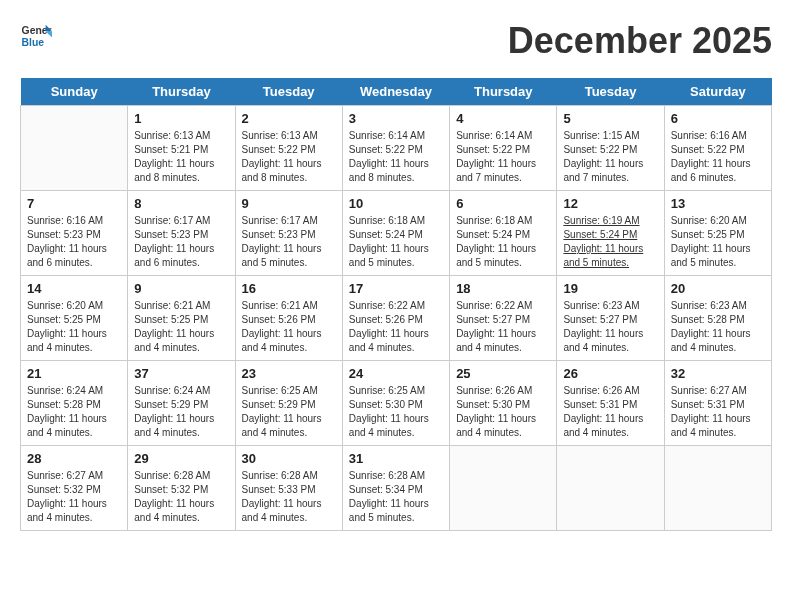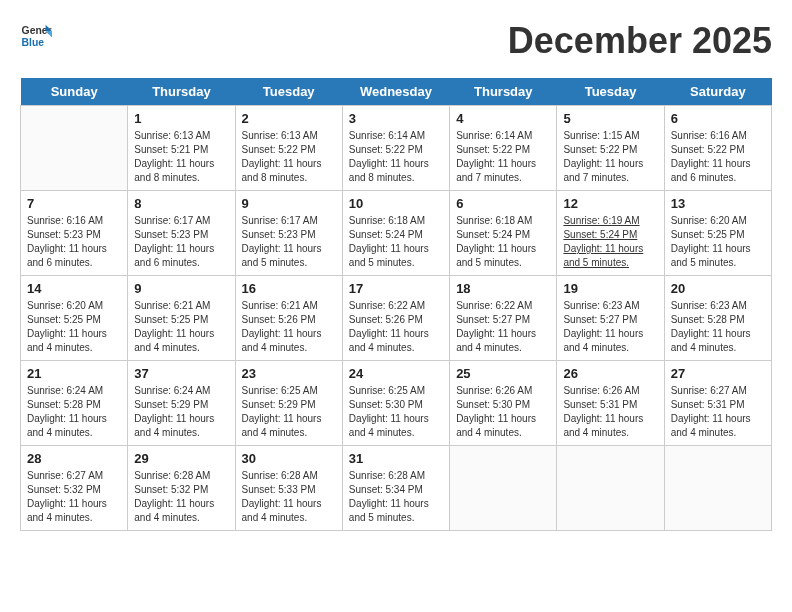--- a/index.html
+++ b/index.html
@@ -285,21 +285,21 @@
 and 4 minutes.</div>
         </td>
         <td>
           <div class="day-num">26</div>
           <div class="cell-info" style="white-space: pre-line;">Sunrise: 6:26 AM
 Sunset: 5:31 PM
 Daylight: 11 hours
 and 4 minutes.</div>
         </td>
         <td>
-          <div class="day-num">27</div>
+          <div class="day-num">32</div>
           <div class="cell-info" style="white-space: pre-line;">Sunrise: 6:27 AM
 Sunset: 5:31 PM
 Daylight: 11 hours
 and 4 minutes.</div>
         </td>
       </tr>
       <tr>
         <td>
           <div class="day-num">28</div>
           <div class="cell-info" style="white-space: pre-line;">Sunrise: 6:27 AM

